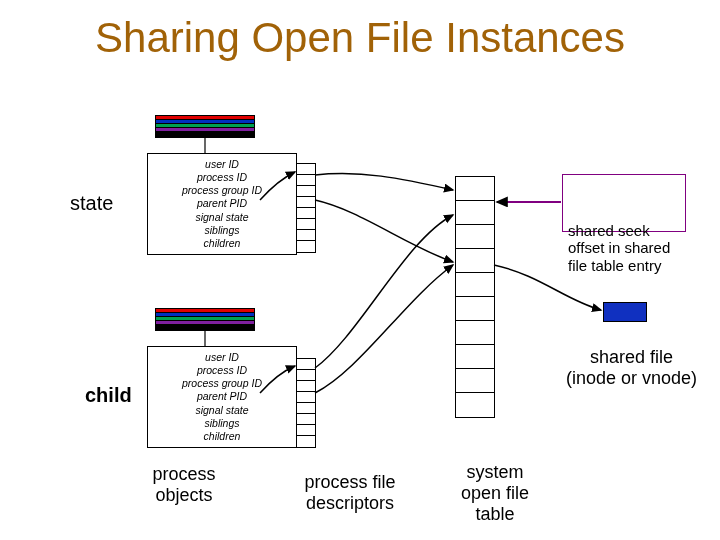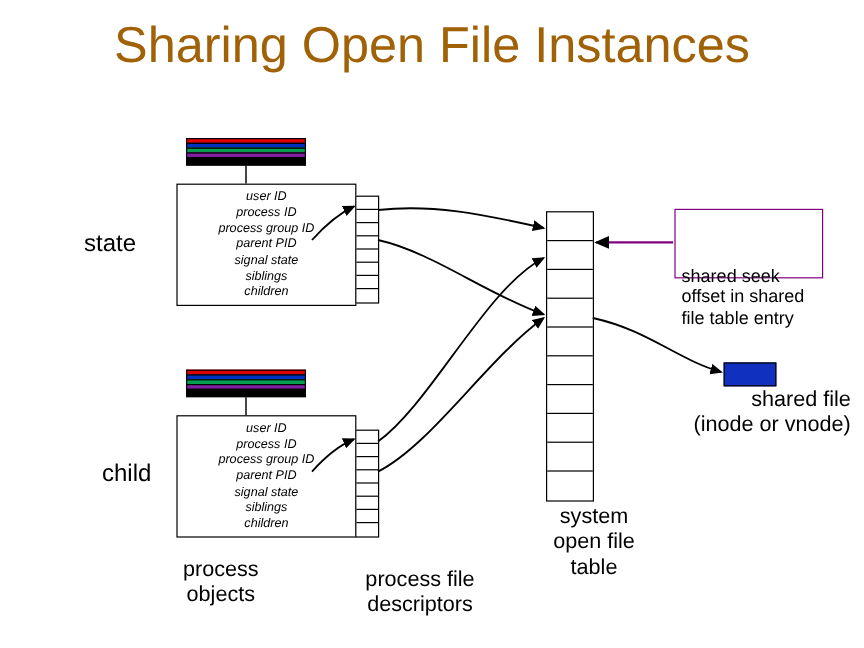--- a/index.html
+++ b/index.html
@@ -97,21 +97,21 @@
     width: 720px; height: 540px;
     pointer-events: none;
   }
 </style>
 </head>
 <body>
 
 <div class="title">Sharing Open File Instances</div>
 
 <div class="label" style="left:70px; top:192px;">state</div>
-<div class="label" style="left:85px; top:384px;">child</div>
+<div class="label" style="left:85px; top:384px;font-weight:bold;">child</div>
 
 <div class="rainbow" style="left:155px; top:115px;">
   <div class="rb-red"></div>
     <div class="rb-blue"></div>
     <div class="rb-green"></div>
     <div class="rb-purple"></div>
     <div class="rb-black"></div>
 </div>
 <div class="rainbow" style="left:155px; top:308px;">
   <div class="rb-red"></div>
@@ -172,25 +172,25 @@
     <div style="height:24px"></div>
     <div style="height:24px"></div>
   <div style="height:24px"></div>
 </div>
 
 <div class="bluebox" style="left:603px; top:302px; width:42px; height:18px;"></div>
 
 <div class="nodebox" style="left:562px; top:174px; width:122px; height:56px;"></div>
 <div class="note" style="left:568px; top:178px; line-height:1.15;margin-top:44px;">shared seek<br>offset in shared<br>file table entry</div>
 
-<div class="note" style="left:554px; top:322px; text-align:right; width:155px; font-size:18px; line-height:1.15;">shared file<br>(inode or vnode)</div>
+<div class="note" style="left:554px; top:347px; text-align:center; width:155px; font-size:18px; line-height:1.15;">shared file<br>(inode or vnode)</div>
 
 <div class="caption" style="left:124px; top:464px; width:120px;">process<br>objects</div>
 <div class="caption" style="left:285px; top:472px; width:130px;">process file<br>descriptors</div>
-<div class="caption" style="left:430px; top:420px; width:130px;">system<br>open file<br>table</div>
+<div class="caption" style="left:430px; top:462px; width:130px;">system<br>open file<br>table</div>
 
 <svg class="arrows">
   <defs>
     <marker id="ah" markerWidth="8" markerHeight="8" refX="6" refY="3" orient="auto">
       <path d="M0,0 L7,3 L0,6 Z" fill="#000"></path>
     </marker>
   </defs>
 
   <line x1="205" y1="138" x2="205" y2="153" stroke="#000" stroke-width="1.2"></line>
   <line x1="205" y1="331" x2="205" y2="346" stroke="#000" stroke-width="1.2"></line>

